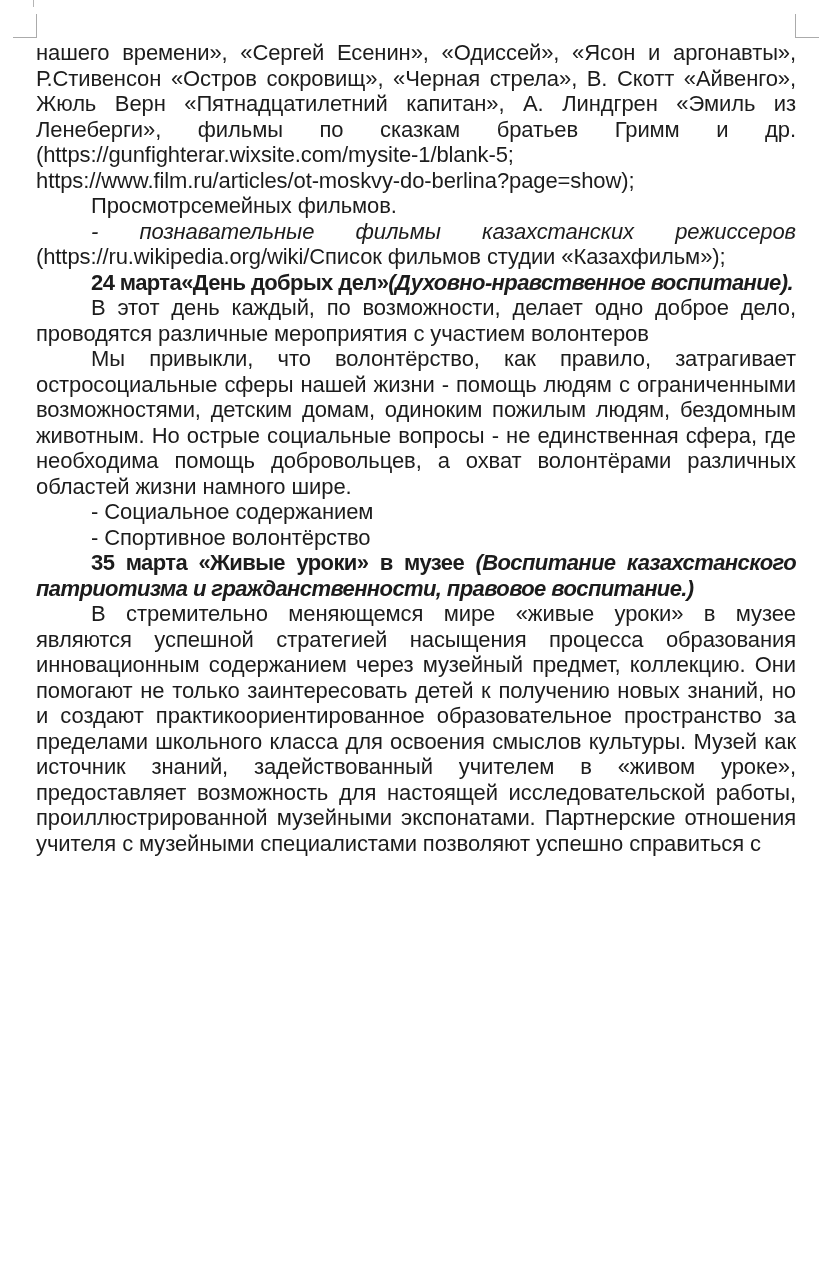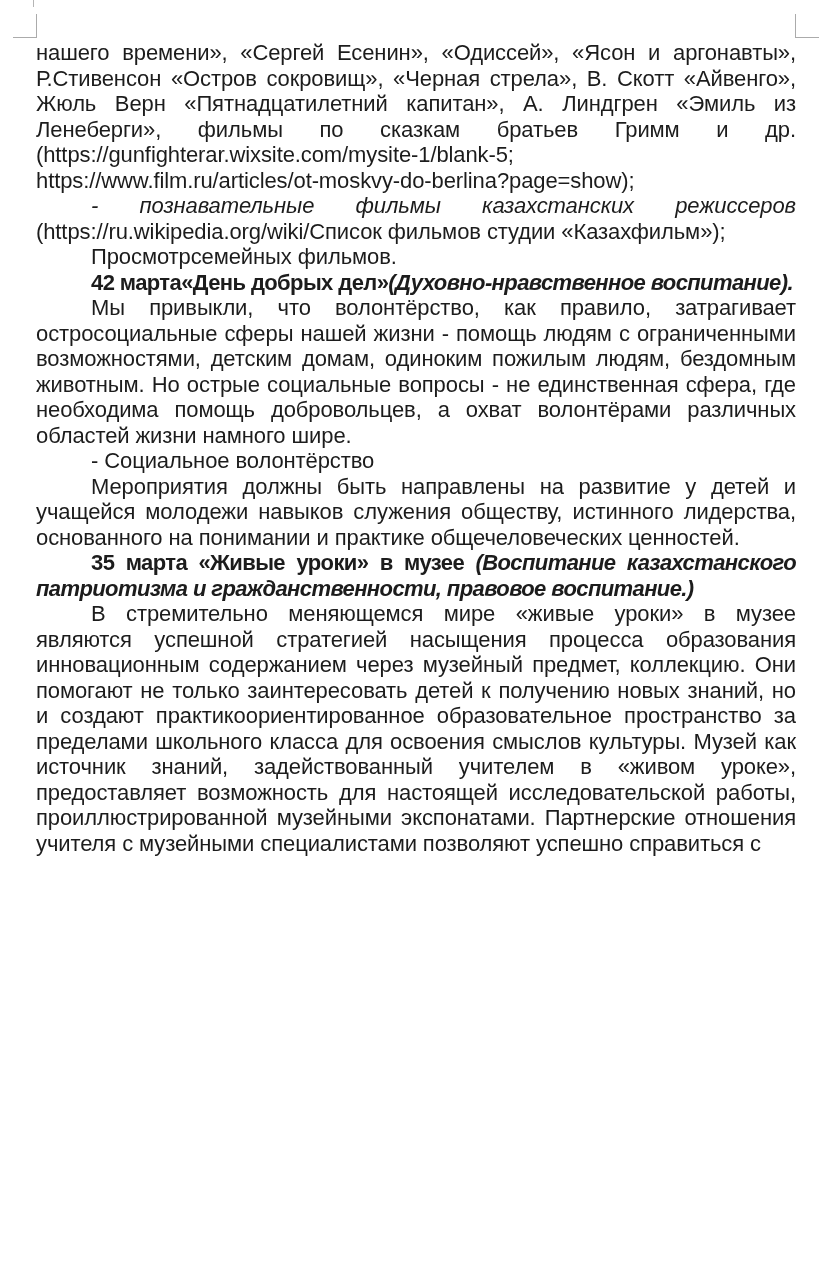--- a/index.html
+++ b/index.html
@@ -65,32 +65,33 @@
   <div class="prev-page-tick"></div>
   <div class="mark mark-tl"></div>
   <div class="mark mark-tr"></div>
   <div class="mark mark-bl"></div>
   <div class="mark mark-br"></div>
 
   <main class="content">
 
     <p>нашего времени», «Сергей Есенин», «Одиссей», «Ясон и аргонавты», Р.Стивенсон «Остров сокровищ», «Черная стрела», В. Скотт «Айвенго», Жюль Верн «Пятнадцатилетний капитан», А. Линдгрен «Эмиль из Ленеберги», фильмы по сказкам братьев Гримм и др. (https://gunfighterar.wixsite.com/mysite-1/blank-5; https://www.film.ru/articles/ot-moskvy-do-berlina?page=show);</p>
 
+    <p class="ind mt-lg">Просмотрсемейных фильмов.</p>
+
     <p class="ind mt-lg"><em>- познавательные фильмы казахстанских режиссеров </em><span>(https://ru.wikipedia.org/wiki/Список фильмов студии «Казахфильм»);</span></p>
 
-    <p class="ind mt-lg">Просмотрсемейных фильмов.</p>
+    <p class="ind mt-md hd"><span>24 марта«День добрых дел»</span><em>(Духовно-нравственное воспитание).</em></p>
 
-    <p class="ind mt-md hd"><span>42 марта«День добрых дел»</span><em>(Духовно-нравственное воспитание).</em></p>
-
+    <p class="ind">В этот день каждый, по возможности, делает одно доброе дело, проводятся различные мероприятия с участием волонтеров</p>
 
     <p class="ind">Мы привыкли, что волонтёрство, как правило, затрагивает остросоциальные сферы нашей жизни - помощь людям с ограниченными возможностями, детским домам, одиноким пожилым людям, бездомным животным. Но острые социальные вопросы - не единственная сфера, где необходима помощь добровольцев, а охват волонтёрами различных областей жизни намного шире.</p>
 
 
-    <p class="ind list-line">- Социальное волонтёрство</p>
+    <p class="ind list-line">- Социальное содержанием</p>
+    <p class="ind list-line">- Спортивное волонтёрство</p>
 
-    <p class="ind">Мероприятия должны быть направлены на развитие у детей и учащейся молодежи навыков служения обществу, истинного лидерства, основанного на понимании и практике общечеловеческих ценностей.</p>
 
     <p class="ind mt-sm hd"><span>35 марта «Живые уроки» в музее </span><em>(Воспитание казахстанского патриотизма и гражданственности, правовое воспитание.)</em></p>
 
     <p class="ind">В стремительно меняющемся мире «живые уроки» в музее являются успешной стратегией насыщения процесса образования инновационным содержанием через музейный предмет, коллекцию. Они помогают не только заинтересовать детей к получению новых знаний, но и создают практикоориентированное образовательное пространство за пределами школьного класса для освоения смыслов культуры. Музей как источник знаний, задействованный учителем в «живом уроке», предоставляет возможность для настоящей исследовательской работы, проиллюстрированной музейными экспонатами. Партнерские отношения учителя с музейными специалистами позволяют успешно справиться с</p>
 
   </main>
 </div>
 
 </body></html>

